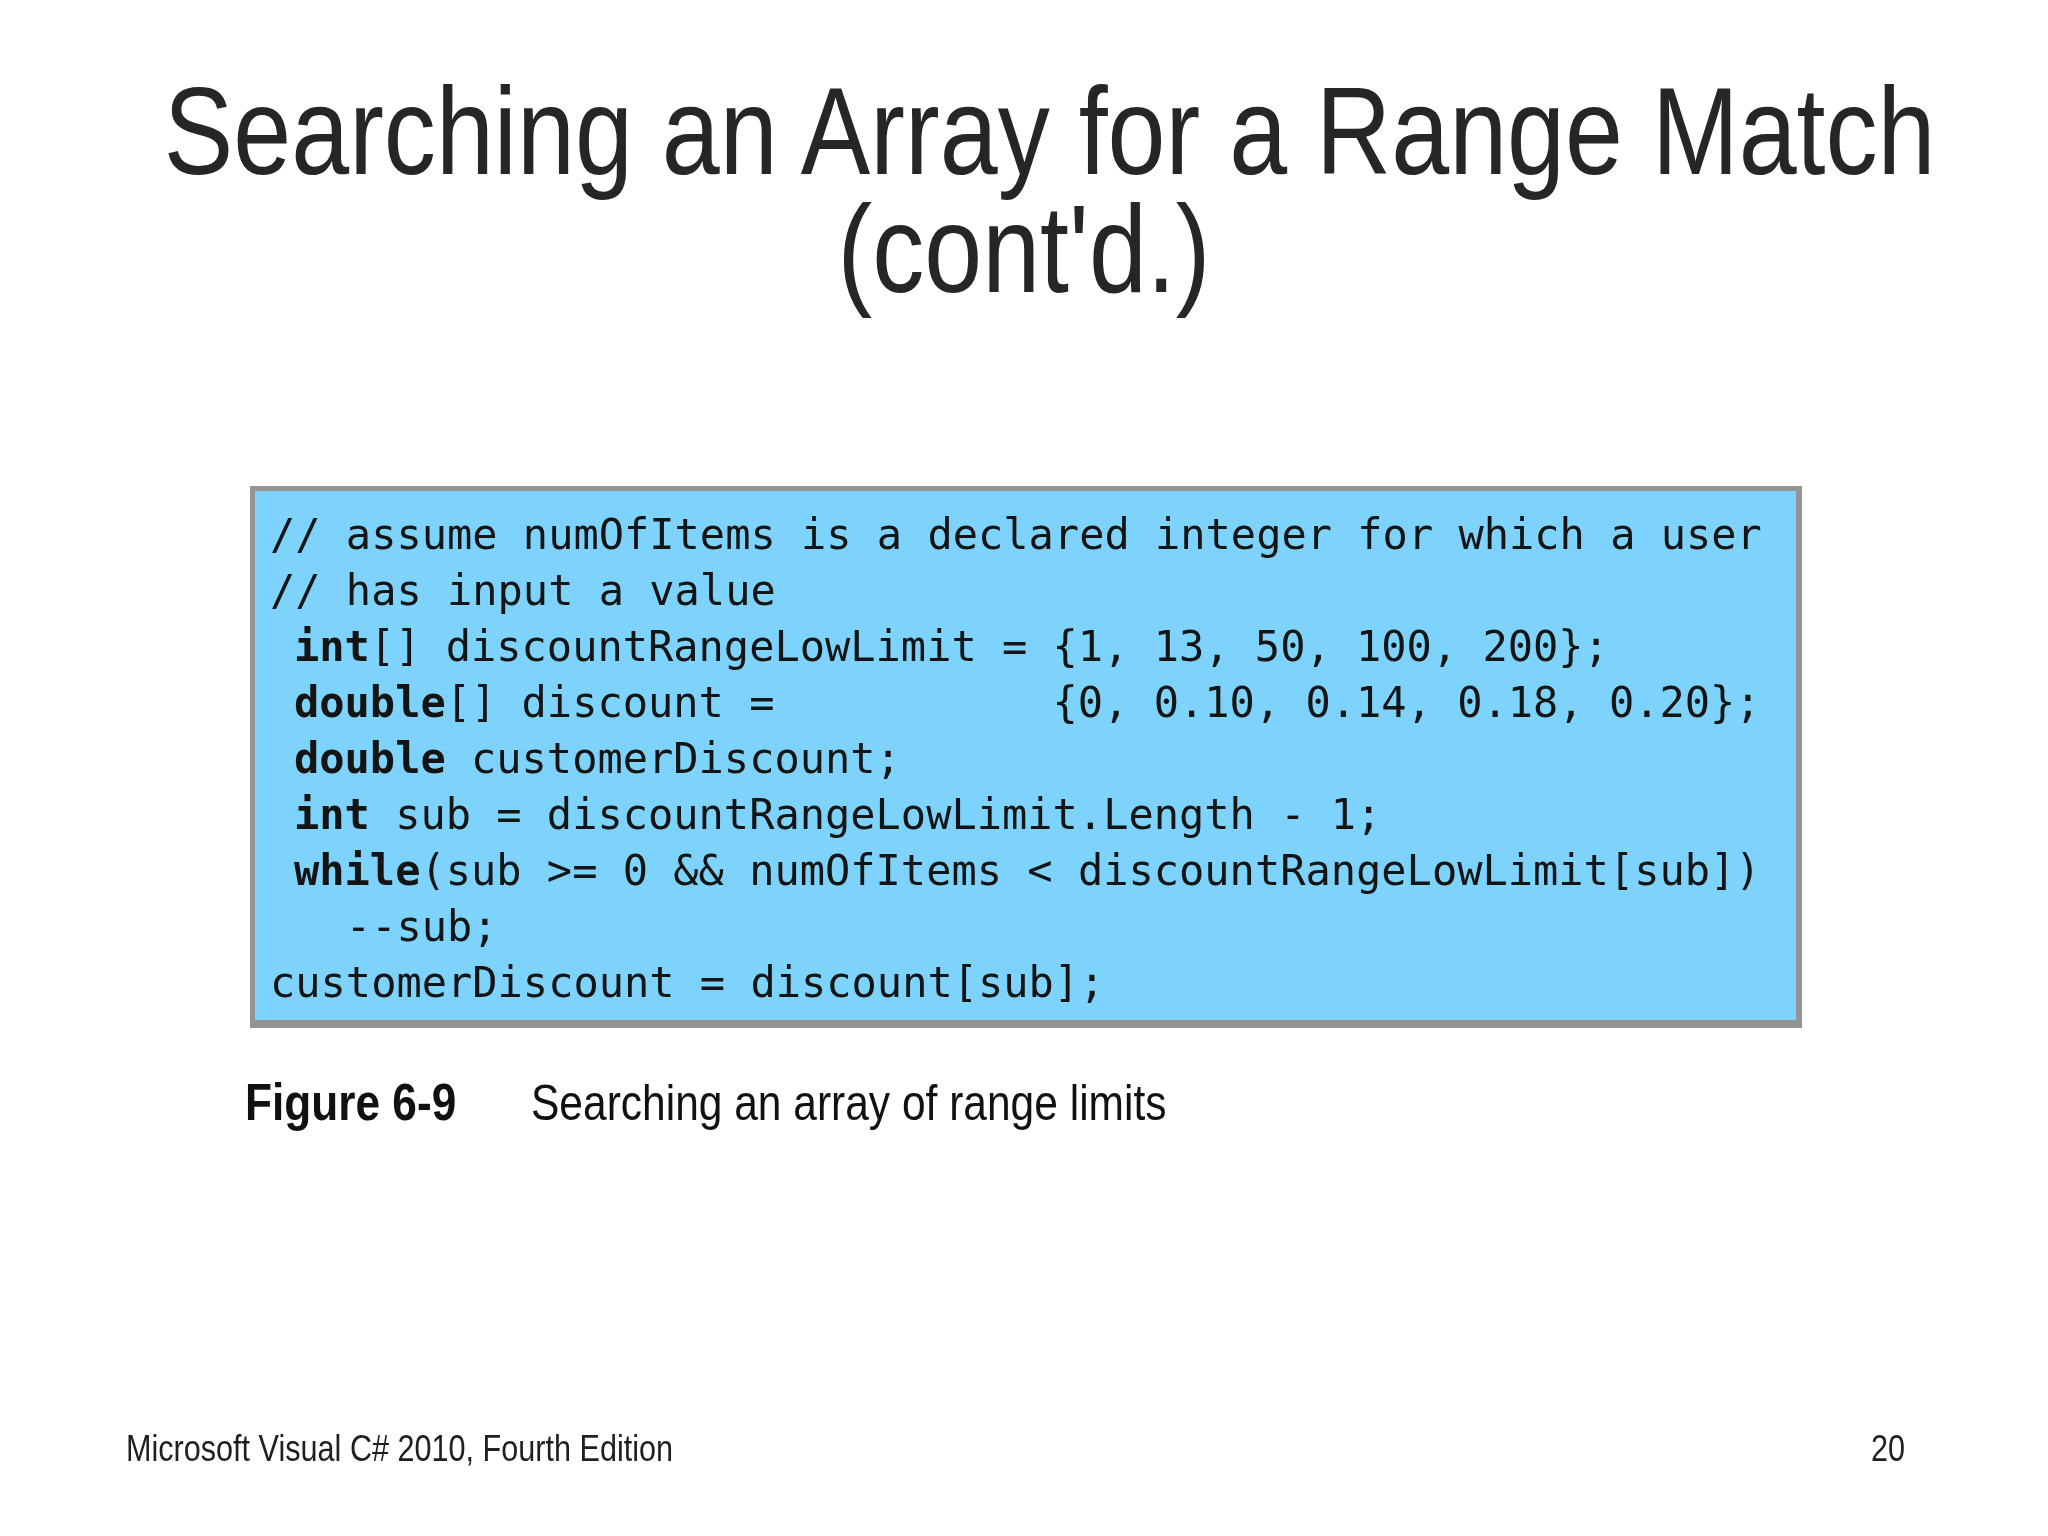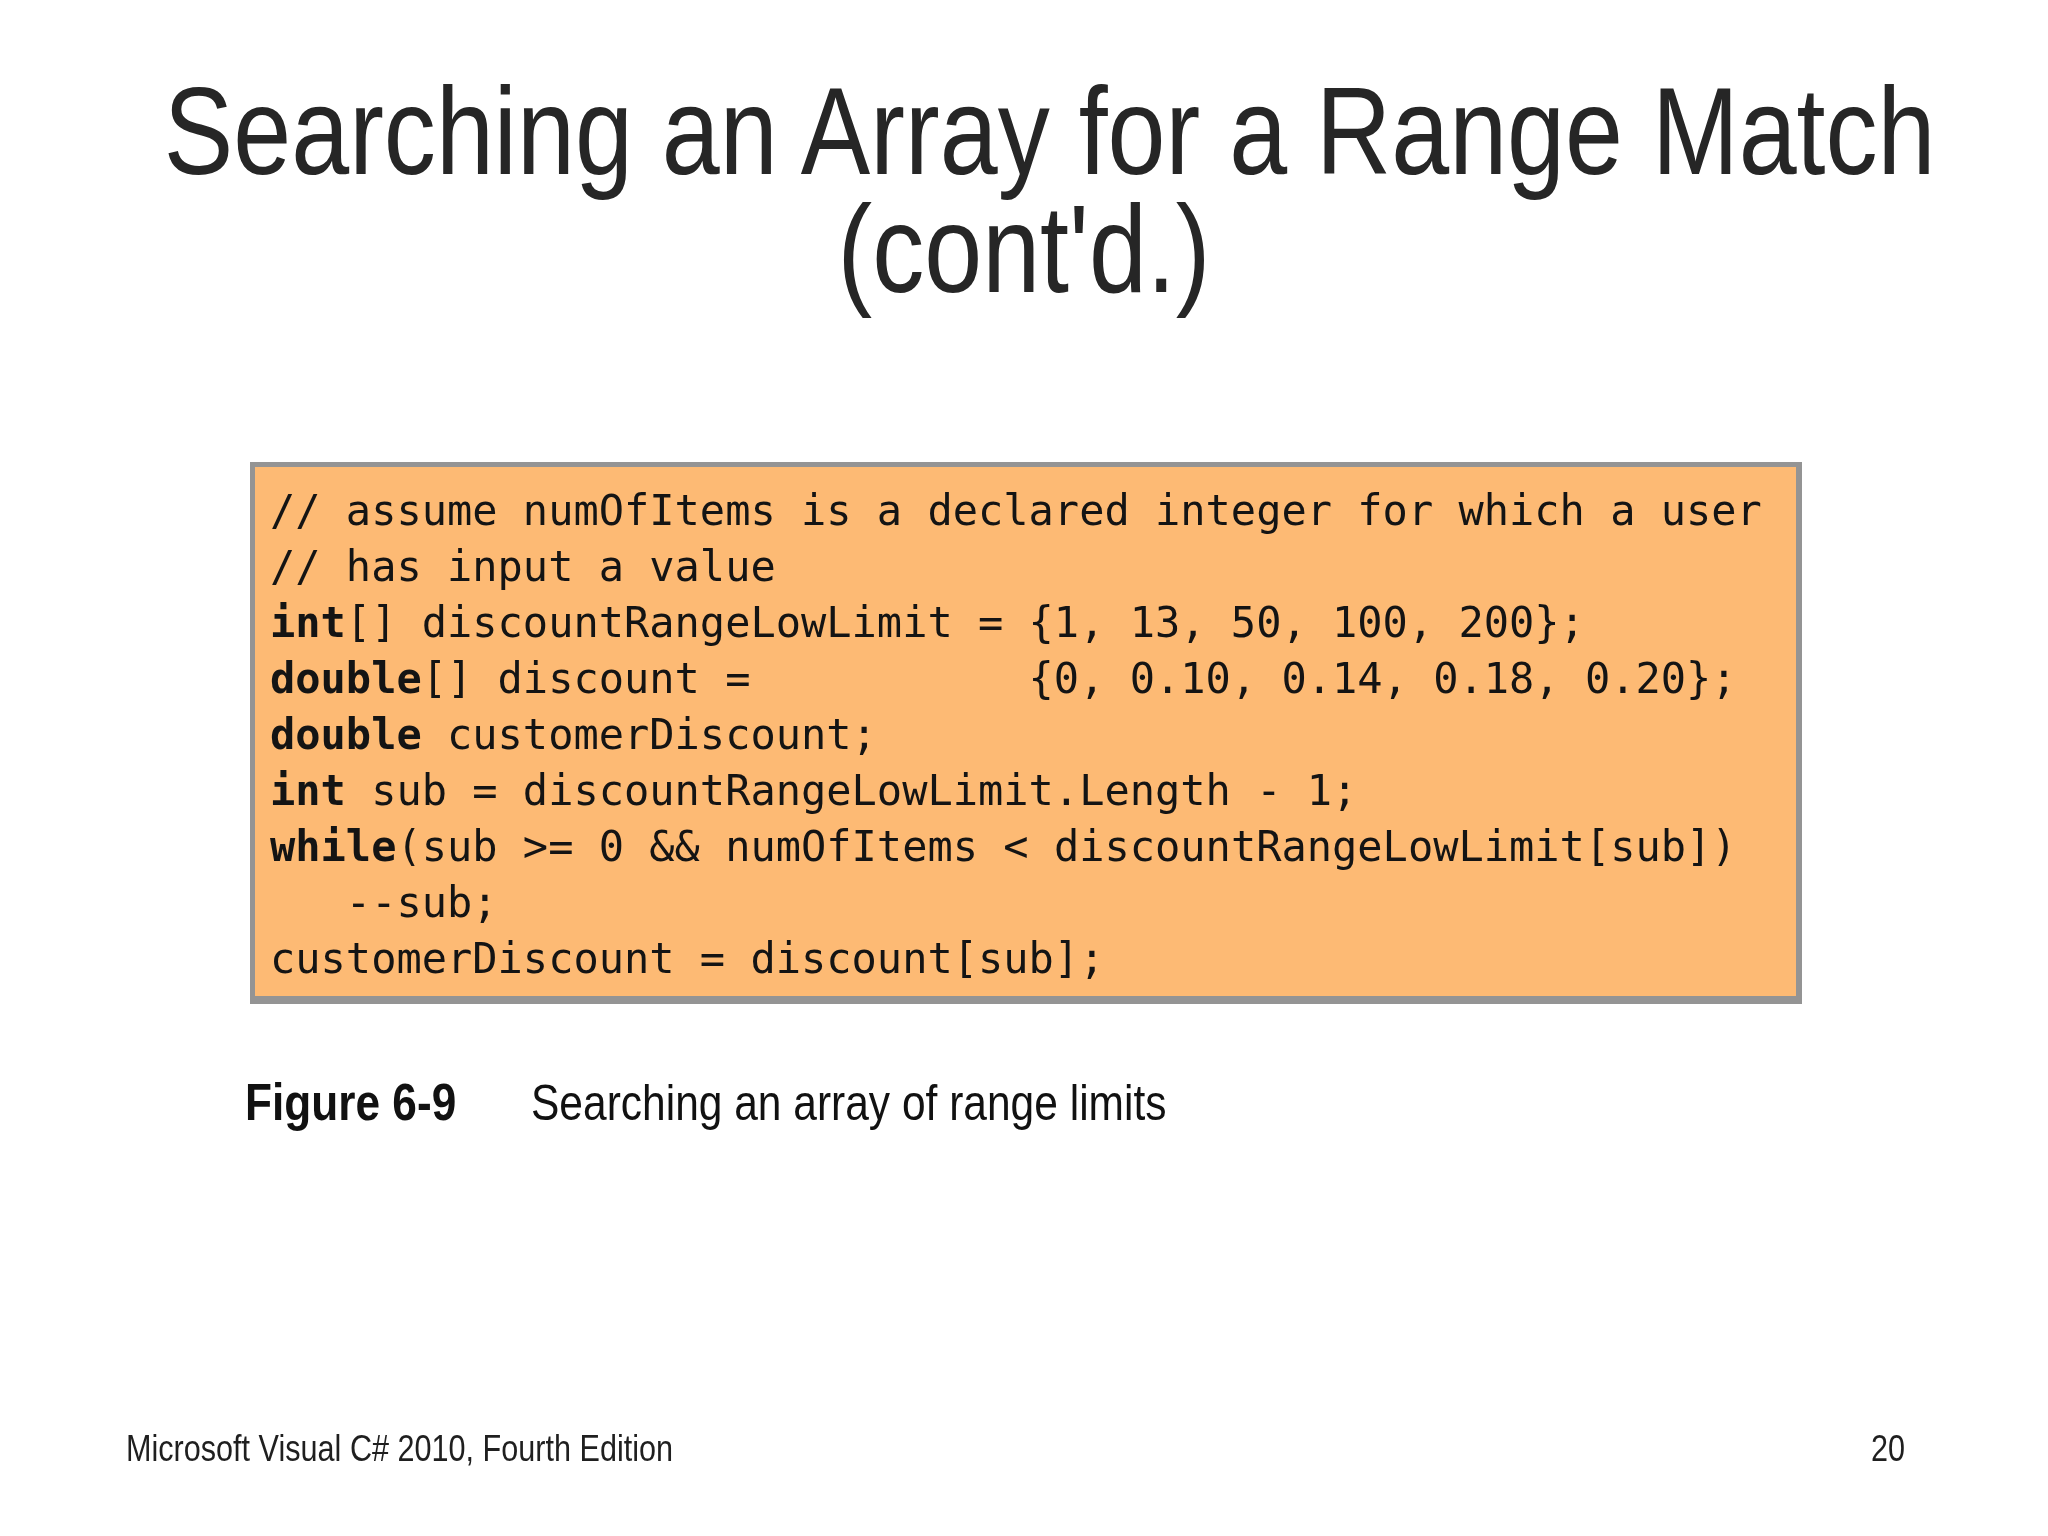--- a/index.html
+++ b/index.html
@@ -29,40 +29,40 @@
     color: #262626;
     transform: scaleX(0.84);
     transform-origin: 50% 0;
     white-space: nowrap;
   }
 
   
   .code-box {
     position: absolute;
     left: 250px;
-    top: 462px;
+    top: 486px;
     width: 1552px;
     height: 542px;
     box-sizing: border-box;
-    background: #fdba74;
+    background: #7dd3fc;
     border-style: solid;
     border-color: #949494;
     border-width: 5px 6px 8px 5px;
     padding: 16px 10px 8px 15px;
     overflow: hidden;
   }
   .code-block {
     font-family: "DejaVu Sans Mono", monospace;
     font-size: 42px;
     line-height: 56px;
     color: #141414;
     white-space: pre;
   }
   .code-line { white-space: pre; }
-  .code-block .kw { font-weight: 700; }
+  .code-block .kw { font-weight: 700; margin-left: 24px; }
 
   
   .figure-caption {
     position: absolute;
     left: 245px;
     top: 1072px;
     white-space: nowrap;
     transform: scaleX(0.85);
     transform-origin: 0 0;
     color: #111111;

